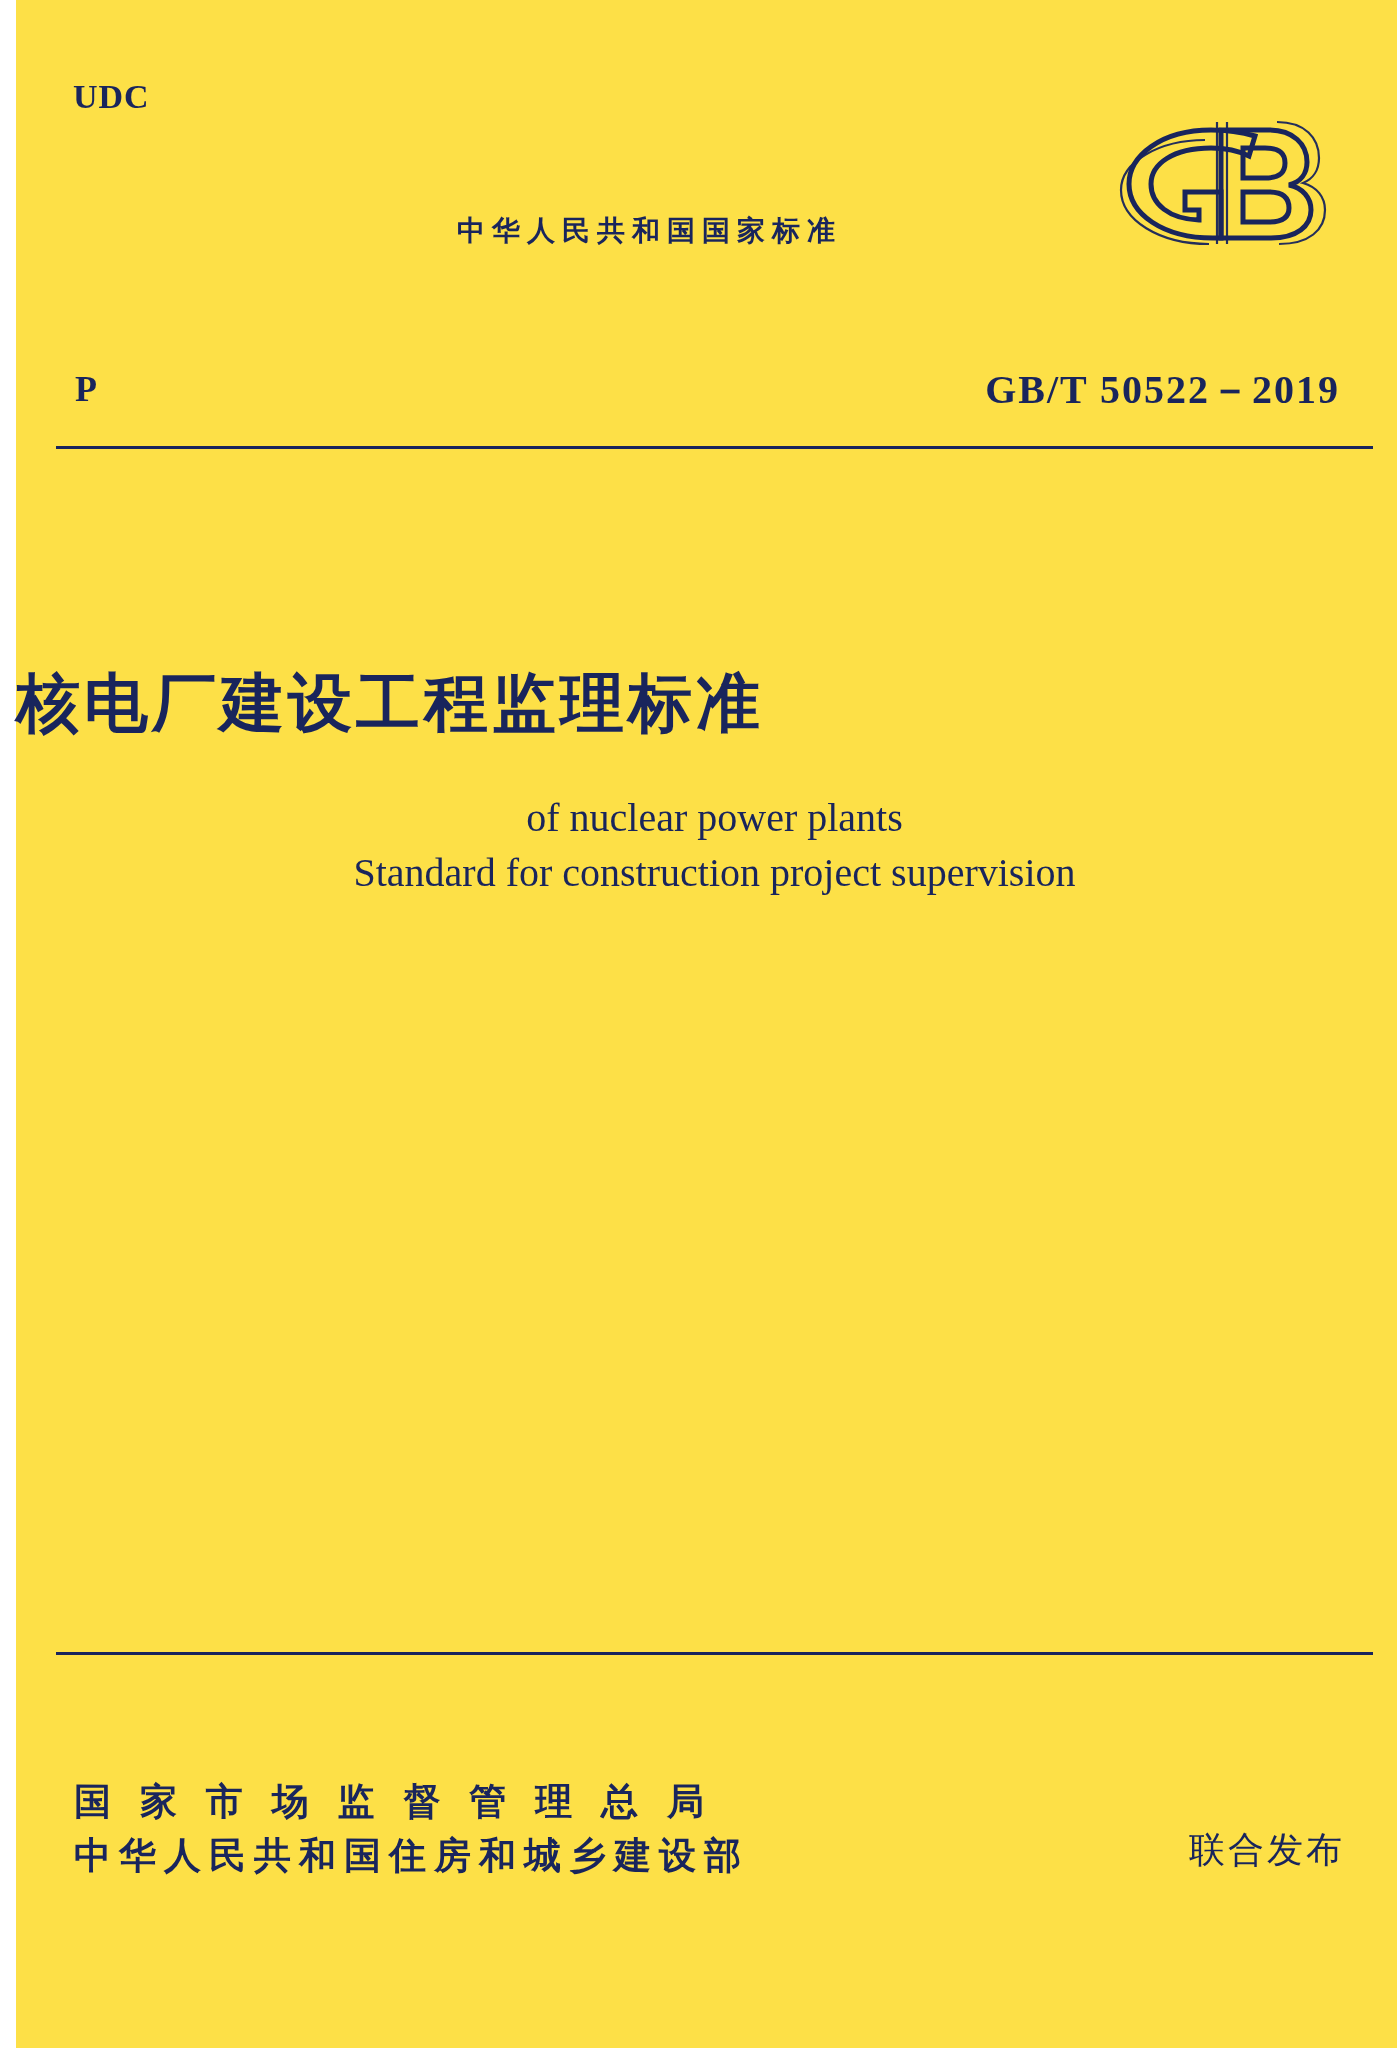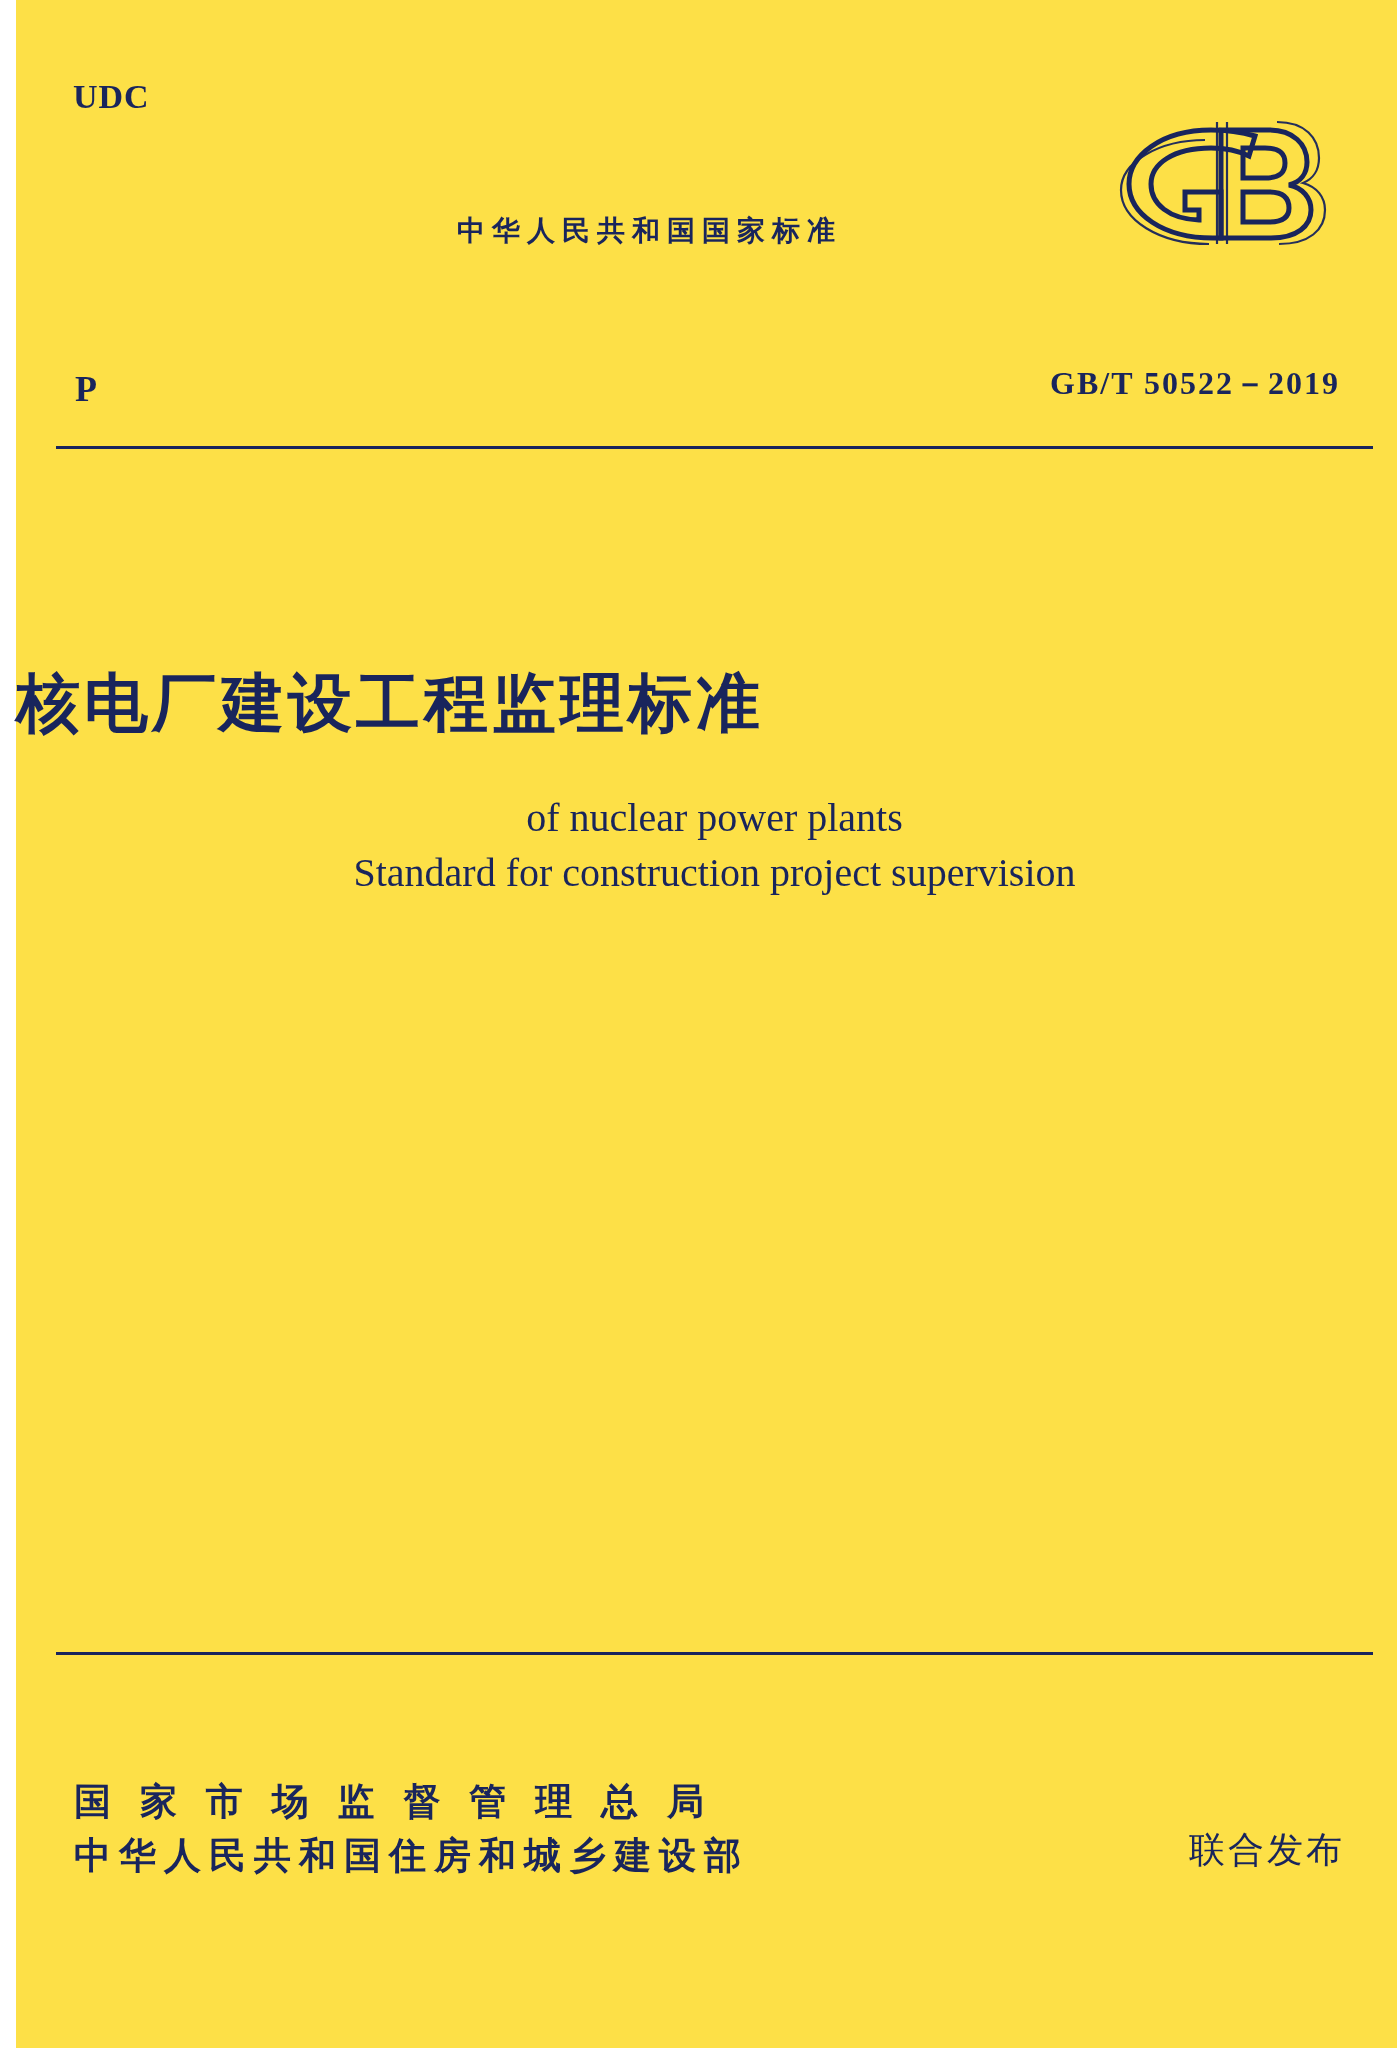--- a/index.html
+++ b/index.html
@@ -63,21 +63,21 @@
     font-weight: bold;
     font-size: 36px;
     color: #19255c;
   }
   .std-number {
     position: absolute;
     right: 73px;
     top: 362px;
     font-family: "Liberation Serif", serif;
     font-weight: bold;
-    font-size: 32px;
+    font-size: 40px;
     letter-spacing: 2px;
     color: #19255c;
   }
   .rule {
     position: absolute;
     left: 40px;
     right: 40px;
     height: 0;
     border-top: 3px solid #19255c;
   }

